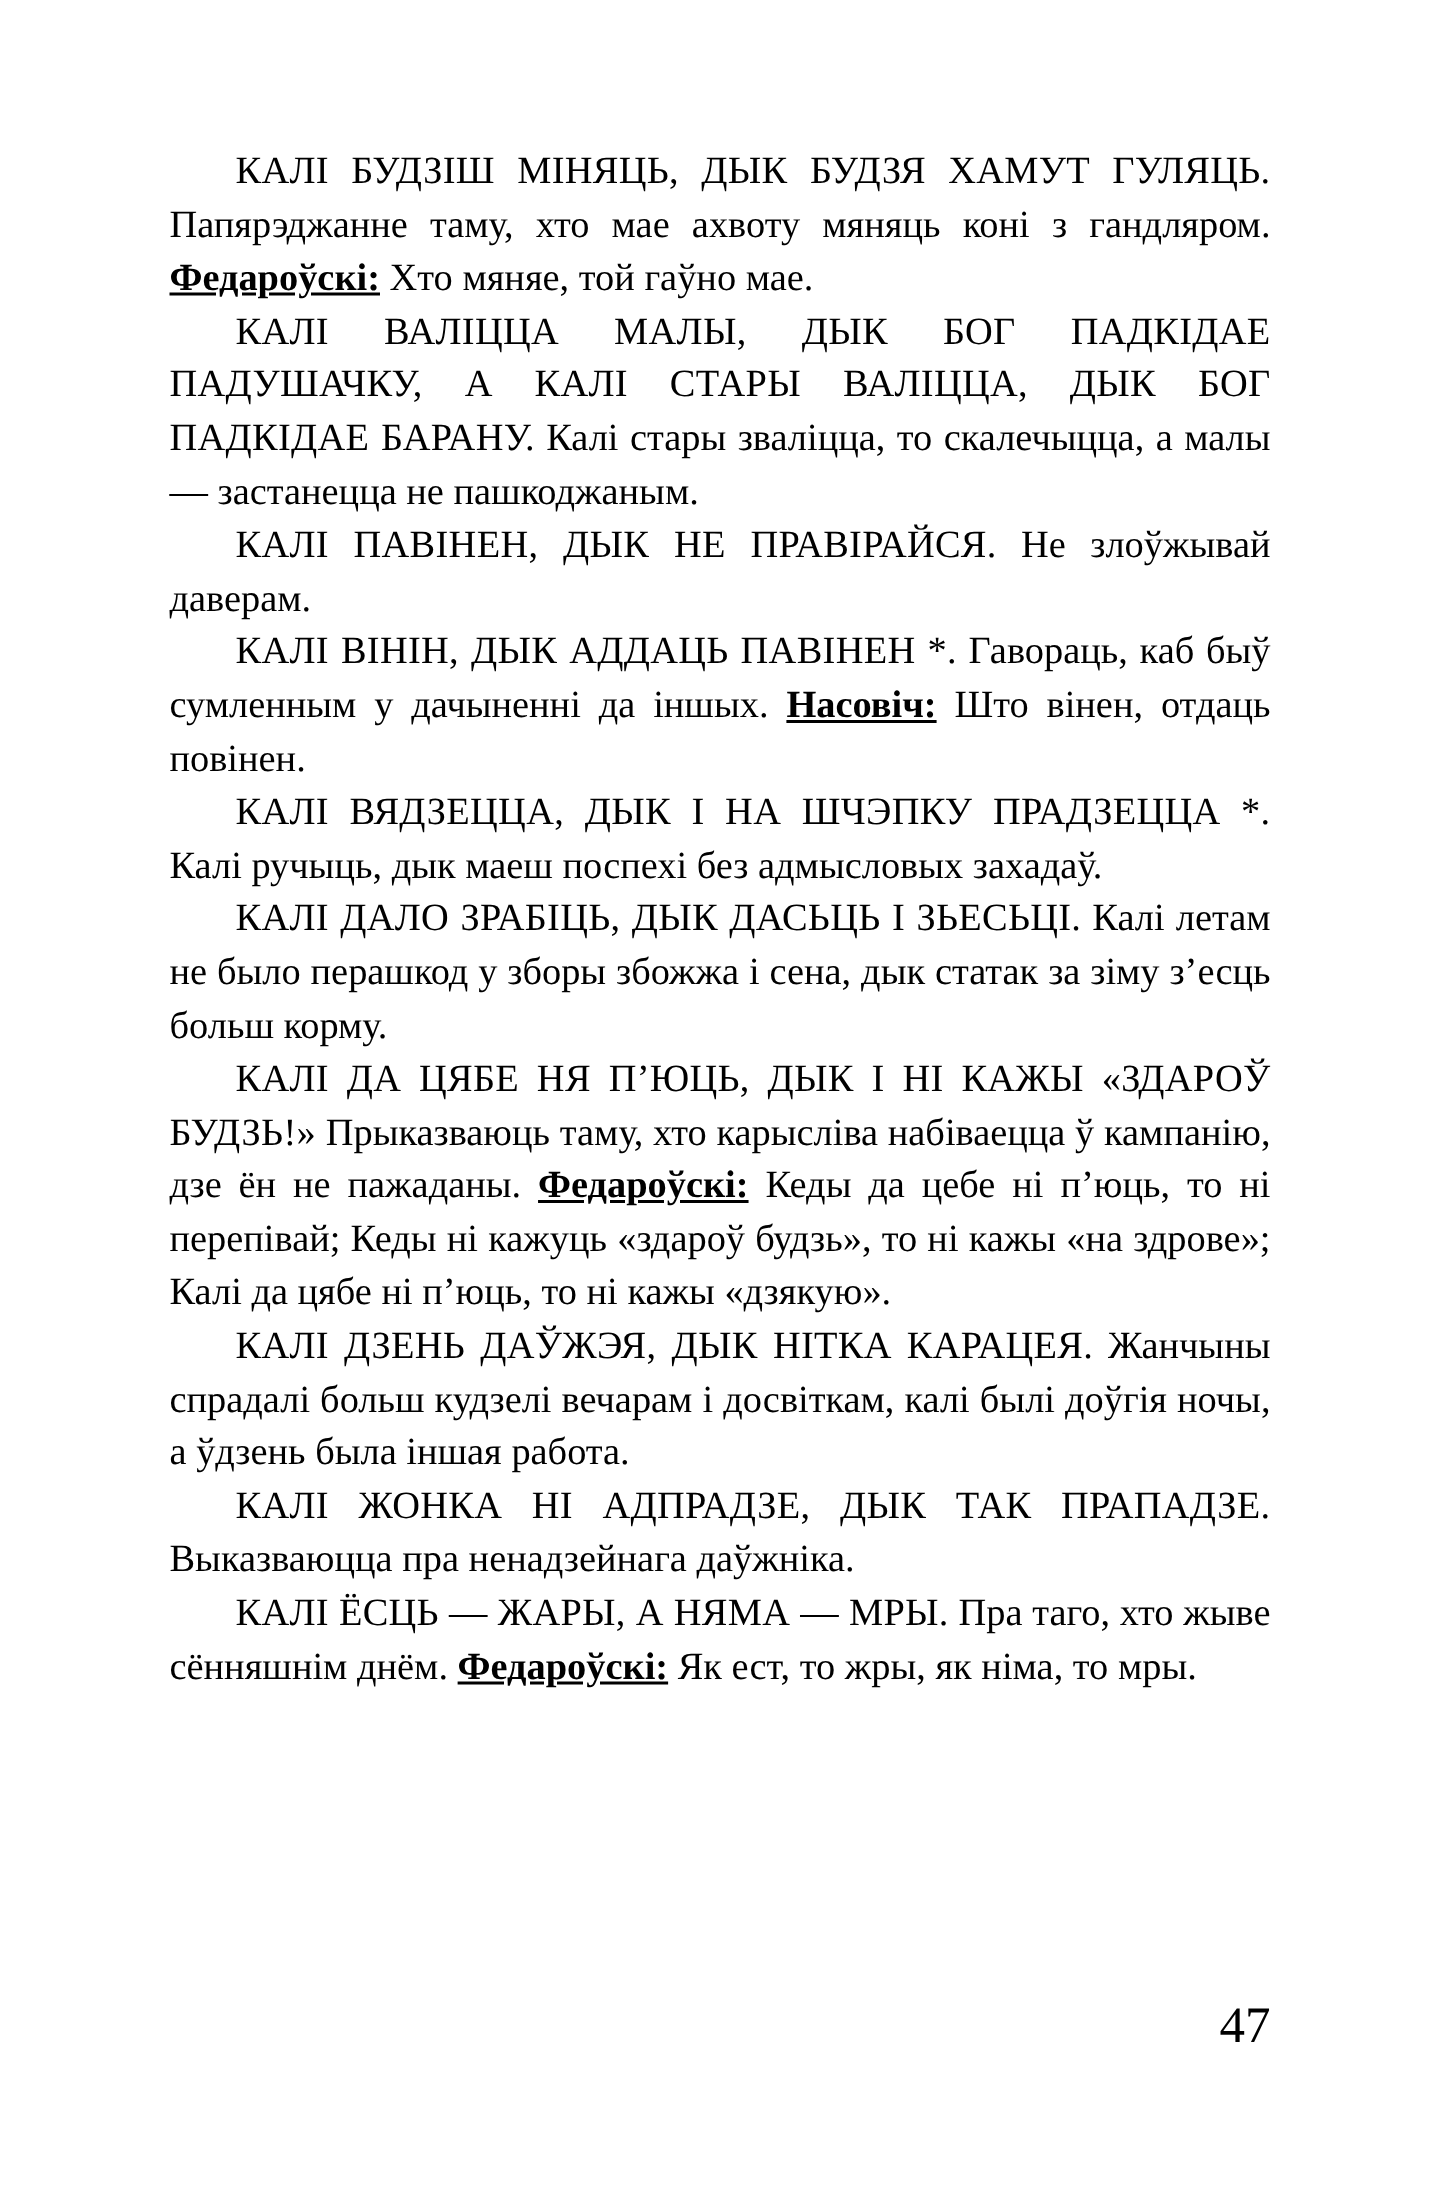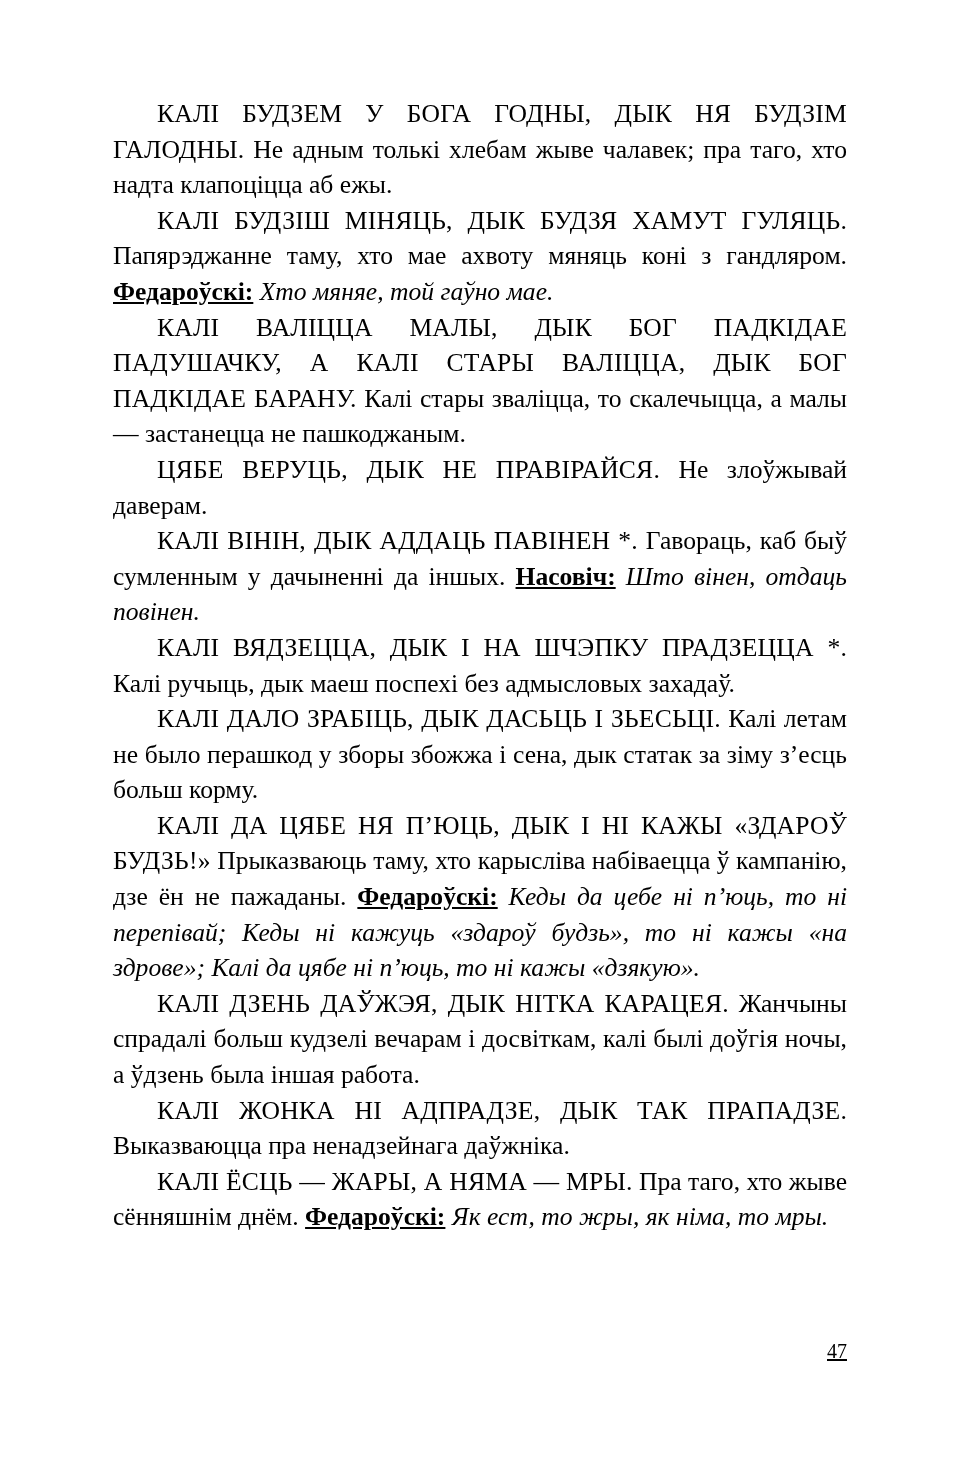--- a/index.html
+++ b/index.html
@@ -52,57 +52,52 @@
   .expl {
     letter-spacing: 0;
   }
 
   .src {
     font-weight: bold;
     text-decoration: underline;
   }
 
   .quote {
-    font-style: italic;
   }
 
   #pagenum {
     position: absolute;
     left: 0;
     top: 1336px;
     width: 847px;
     text-align: right;
-    font-size: 20px;
+    font-size: 34px;
     line-height: 30px;
     font-family: "Liberation Serif", "DejaVu Serif", serif;
-    text-decoration: underline;
   }
 </style>
 </head>
 <body>
 
 <div id="page">
 
   <div id="textcolumn">
 
-    <p class="entry">
-      <span class="hw">КАЛІ БУДЗЕМ У БОГА ГОДНЫ, ДЫК НЯ БУДЗІМ ГАЛОДНЫ.</span><span class="expl"> Не адным толькі хлебам жыве чалавек; пра таго, хто надта клапоціцца аб ежы.</span>
-    </p>
 
     <p class="entry">
       <span class="hw">КАЛІ БУДЗІШ МІНЯЦЬ, ДЫК БУДЗЯ ХАМУТ ГУЛЯЦЬ.</span><span class="expl"> Папярэджанне таму, хто мае ахвоту мяняць коні з гандляром. </span><span class="src">Федароўскі:</span><span class="quote"> Хто мяняе, той гаўно мае.</span>
     </p>
 
 
     <p class="entry">
       <span class="hw">КАЛІ ВАЛІЦЦА МАЛЫ, ДЫК БОГ ПАДКІДАЕ ПАДУШАЧКУ, А КАЛІ СТАРЫ ВАЛІЦЦА, ДЫК БОГ ПАДКІДАЕ БАРАНУ.</span><span class="expl"> Калі стары зваліцца, то скалечыцца, а малы — застанецца не пашкоджаным.</span>
     </p>
 
     <p class="entry">
-      <span class="hw">ЦЯБЕ ВЕРУЦЬ, ДЫК НЕ ПРАВІРАЙСЯ.</span><span class="expl"> Не злоўжывай даверам.</span>
+      <span class="hw">КАЛІ ПАВІНЕН, ДЫК НЕ ПРАВІРАЙСЯ.</span><span class="expl"> Не злоўжывай даверам.</span>
     </p>
 
     <p class="entry">
       <span class="hw">КАЛІ ВІНІН, ДЫК АДДАЦЬ ПАВІНЕН *.</span><span class="expl"> Гавораць, каб быў сумленным у дачыненні да іншых. </span><span class="src">Насовіч:</span><span class="quote"> Што вінен, отдаць повінен.</span>
     </p>
 
 
     <p class="entry">
       <span class="hw">КАЛІ ВЯДЗЕЦЦА, ДЫК І НА ШЧЭПКУ ПРАДЗЕЦЦА *.</span><span class="expl"> Калі ручыць, дык маеш поспехі без адмысловых захадаў.</span>
     </p>

